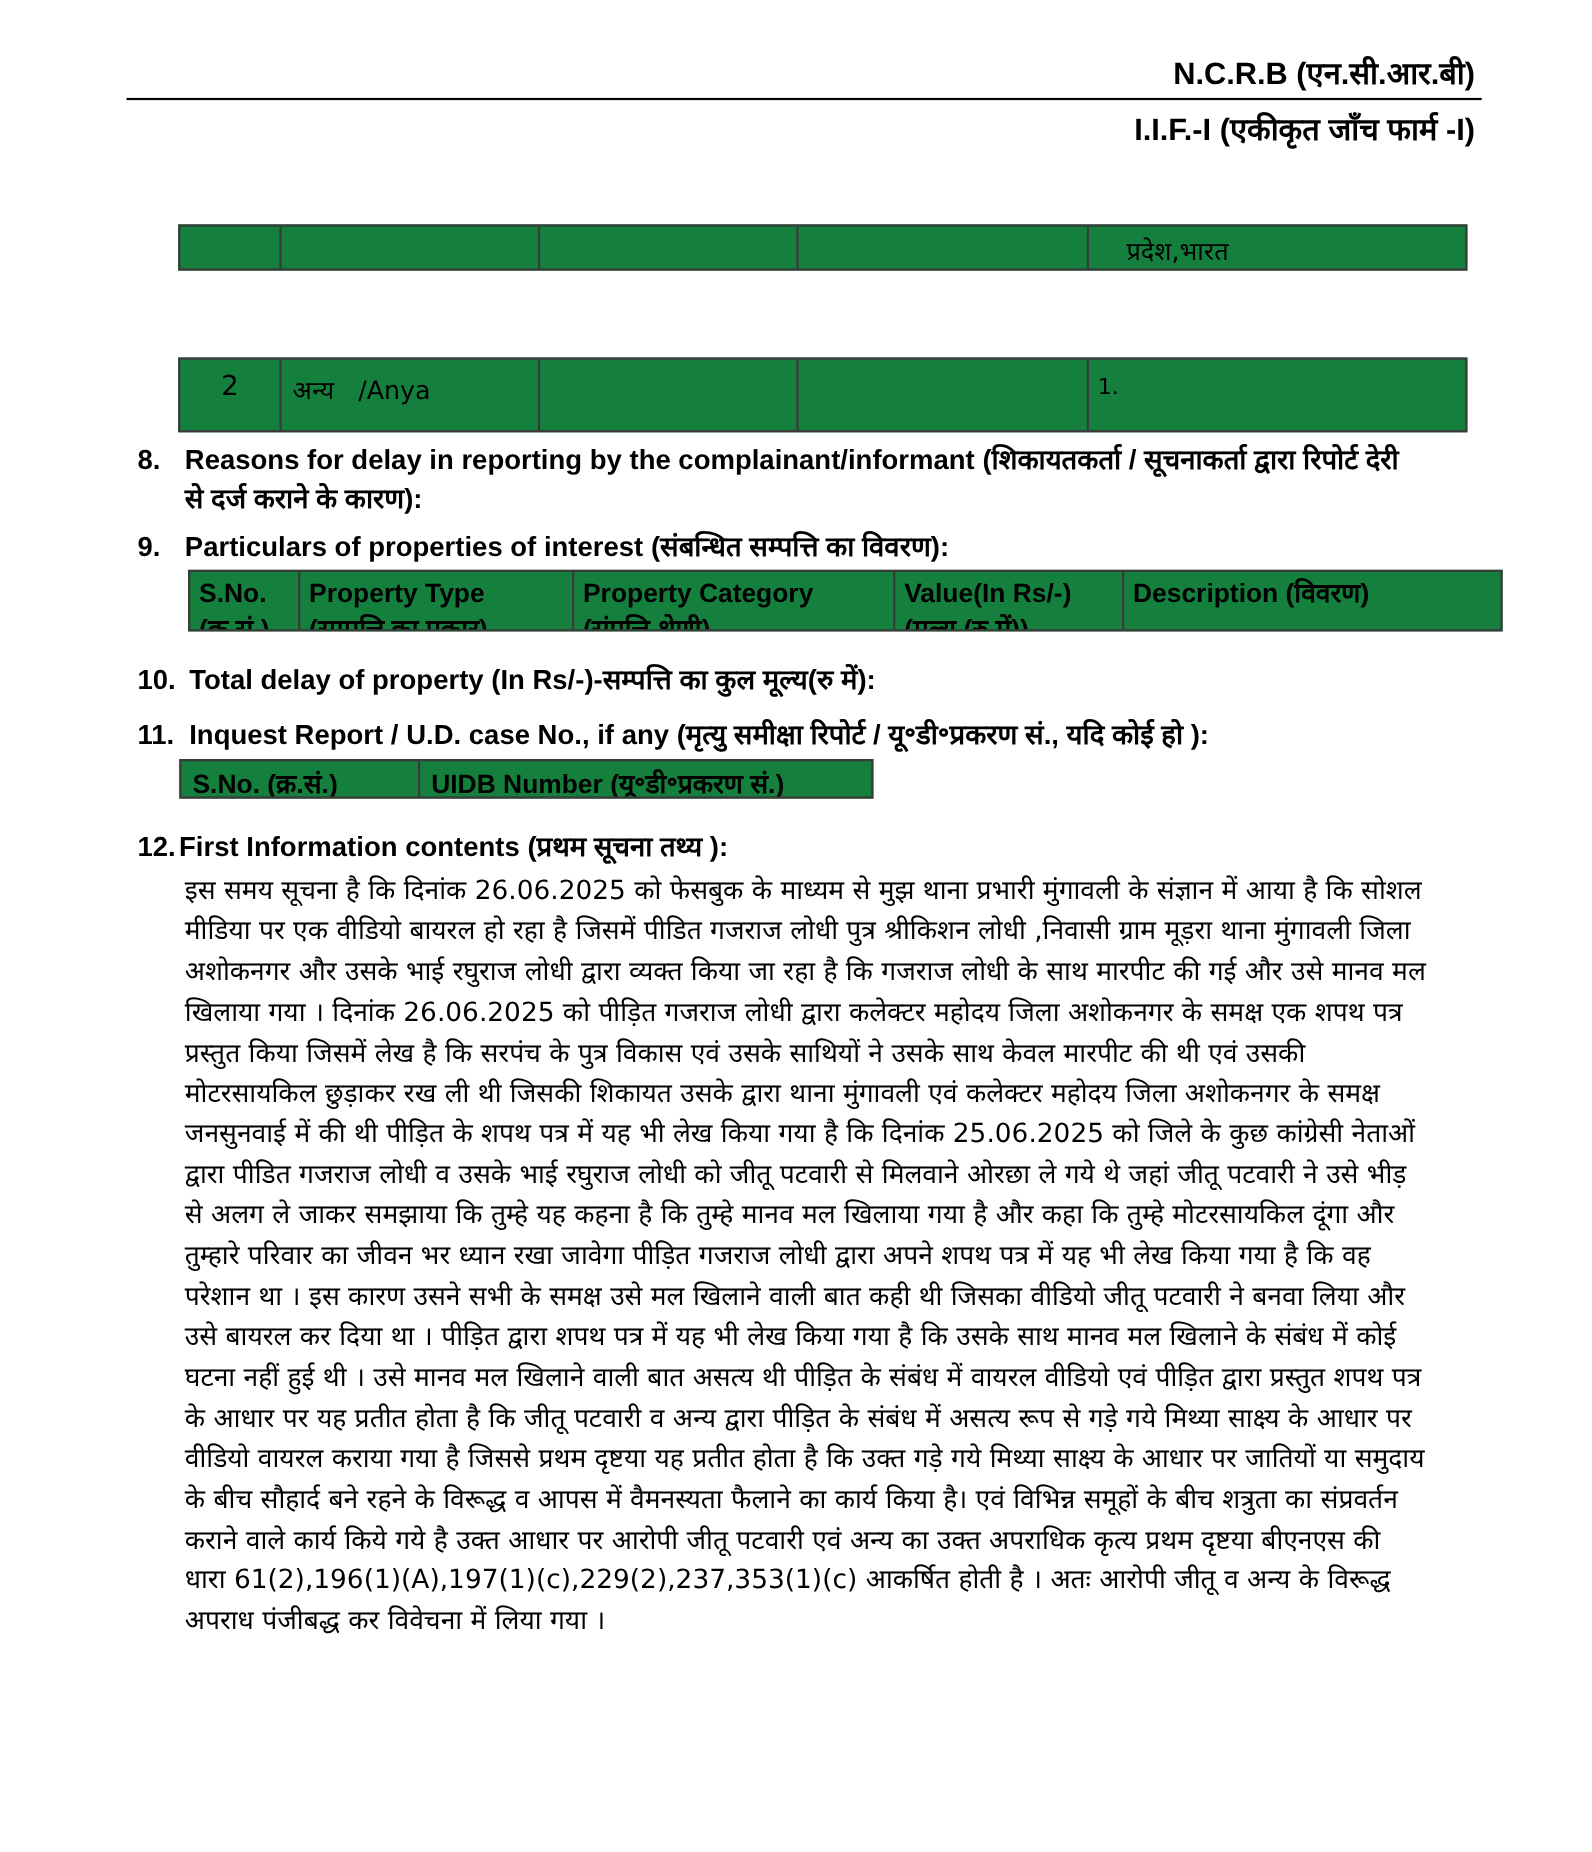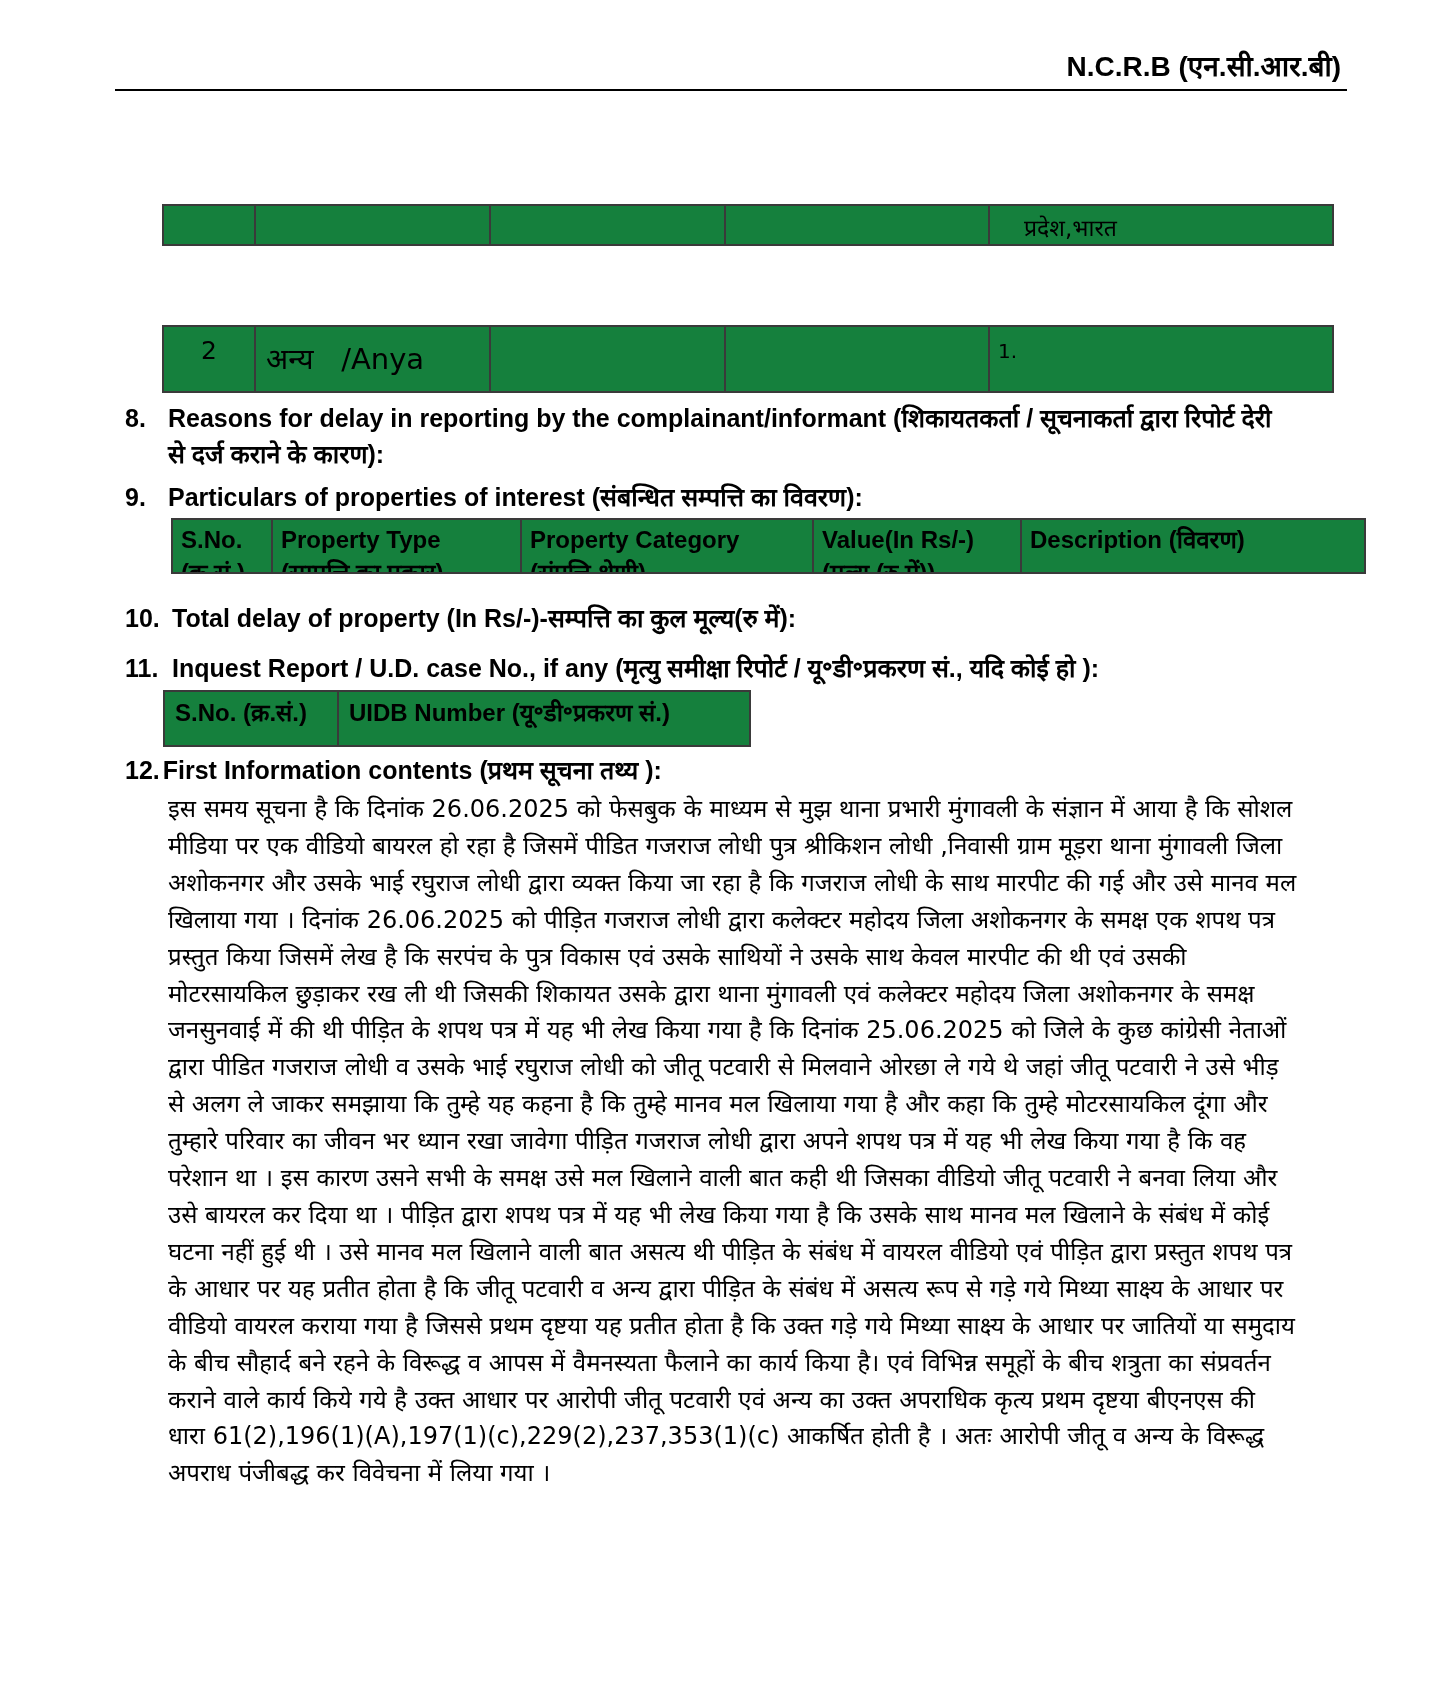--- a/index.html
+++ b/index.html
@@ -23,21 +23,21 @@
   .tbl { position:absolute; display:flex; border:2px solid #3a3a3a; box-sizing:border-box; background:#15803d; }
   .cell { box-sizing:border-box; border-left:2px solid #3a3a3a; overflow:hidden; }
   .cell:first-child { border-left:none; }
 
   
   .accused-frag { top:204px; left:162px; height:42px; }
   .accused-row  { top:325px; left:162px; height:68px; }
   .acc-c1{width:90px;} .acc-c2{width:235px;} .acc-c3{width:235px;} .acc-c4{width:264px;} .acc-c5{width:344px;}
   .frag-addr { font-size:23px; padding:5px 6px 0 34px; }
   .acc-sno  { font-size:25px; text-align:center; padding-top:9px; }
-  .acc-cat  { font-size:29px; padding:11px 6px 0 10px; white-space:pre-wrap; }
+  .acc-cat  { font-size:23px; padding:11px 6px 0 10px; white-space:pre-wrap; }
   .acc-addr { font-size:22px; padding:7px 6px 0 8px; display:flex; line-height:30px; }
   .acc-addr .marker { flex:none; width:28px; font-size:20px; padding-top:2px; }
 
   
   .section {
     position:absolute; left:125px; display:flex;
     font-family:"Liberation Sans","DejaVu Sans",sans-serif;
     font-weight:bold; font-size:25px; line-height:36px;
   }
   .sec-no   { flex:none; width:43px; }
@@ -52,40 +52,41 @@
 
   
   .prop-table { top:518px; left:171px; height:56px; }
   .prop-c1{width:98px;} .prop-c2{width:292px;} .prop-c3{width:249px;} .prop-c4{width:344px;} .prop-c5{width:208px;}
   .prop-cell {
     font-family:"Liberation Sans","DejaVu Sans",sans-serif;
     font-weight:bold; font-size:24px; line-height:33px; padding:3px 4px 0 8px; white-space:nowrap;
   }
 
   
-  .uidb-table { top:690px; left:163px; height:57px; }
+  .uidb-table { top:690px; left:163px; height:36px;gap:43px; }
   .uidb-c1{width:172px;} .uidb-c2{width:412px;}
   .uidb-cell {
     font-family:"Liberation Sans","DejaVu Sans",sans-serif;
     font-weight:bold; font-size:24px; padding:3px 4px 0 10px; white-space:nowrap;
   }
 
   
   .fir-body {
     position:absolute; top:791px; left:168px; width:1130px;
     font-size:24px; line-height:36.9px; text-align:left;
   }
 </style>
 </head>
 <body>
 
 <div class="page">
 
   <div class="hdr hdr1">N.C.R.B (एन.सी.आर.बी)</div>
   <div class="hdr-rule"></div>
+  <div class="hdr hdr2">I.I.F.-I (एकीकृत जाँच फार्म -I)</div>
 
   <div class="tbl accused-frag">
     <div class="cell acc-c1"></div>
     <div class="cell acc-c2"></div>
     <div class="cell acc-c3"></div>
     <div class="cell acc-c4"></div>
     <div class="cell acc-c5 frag-addr">प्रदेश,भारत</div>
   </div>
 
   <div class="tbl accused-row">

